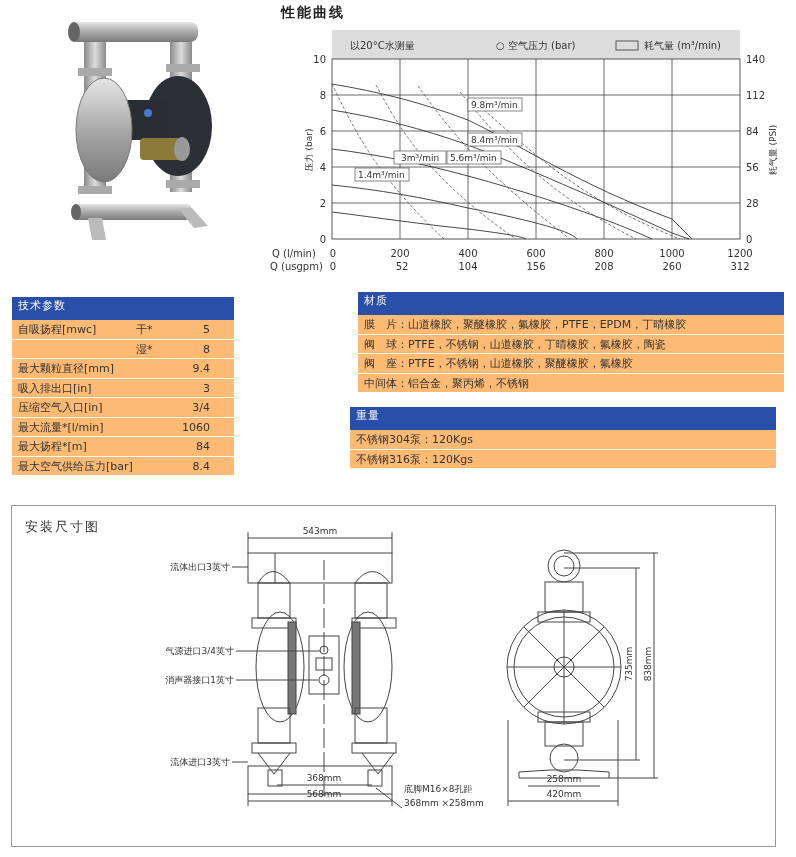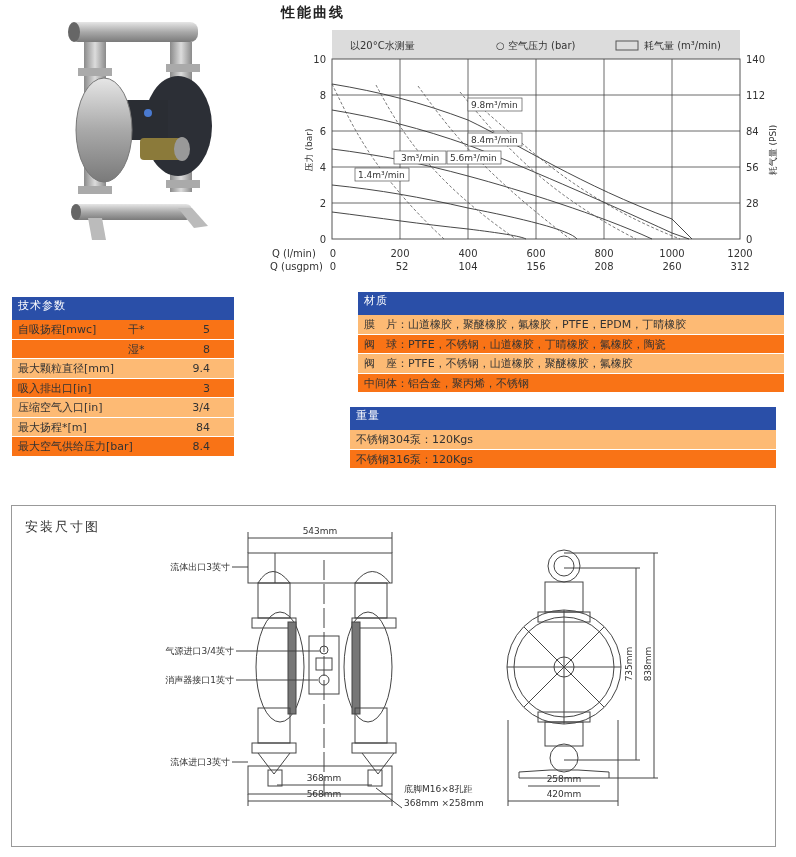--- a/index.html
+++ b/index.html
@@ -4,21 +4,21 @@
 <style>
   * { box-sizing: border-box; margin: 0; padding: 0; }
   body { width: 796px; height: 857px; background: #fff; font-family: "DejaVu Sans", "Liberation Sans", sans-serif; color: #333; position: relative; overflow: hidden; }
   .abs { position: absolute; }
   .photo { left: 58px; top: 8px; width: 160px; height: 240px; }
   .chart-title { left: 281px; top: 4px; font-size: 14px; color: #222; letter-spacing: 2px; font-weight: bold; }
   .chart-svg { left: 266px; top: 20px; }
   .tbl { font-size: 11px; }
   .tbl .hdr { background: #2a4fa8; color: #fff; height: 23px; line-height: 17px; padding-left: 6px; font-size: 11px; letter-spacing: 1px; }
   .tbl .row { height: 19.5px; line-height: 19.5px; display: flex; padding-left: 6px; border-bottom: 1px solid #fff; }
-  .tbl .row.g { background: #f97316; }
+  .tbl .row.g { background: #fdba74; gap: 8px; }
   .tbl .row.w { background: #fdba74; }
   .tech { left: 12px; top: 297px; width: 222px; }
   .tech .lbl { width: 110px; white-space: nowrap; }
   .tech .sub { width: 40px; text-align: left; }
   .tech .val { flex: 1; text-align: right; padding-right: 24px; }
   .mat { left: 350px; top: 292px; width: 426px; margin-left: 8px; }
   .wt { left: 350px; top: 407px; width: 426px; }
   .frame { left: 11px; top: 505px; width: 765px; height: 342px; border: 1px solid #999; }
   .frame-title { left: 25px; top: 518px; font-size: 13px; color: #333; letter-spacing: 2px; }
   .dim-svg { left: 0; top: 490px; }
@@ -176,20 +176,25 @@
   <div class="row g">
     <span class="lbl">吸入排出口[in]</span>
     <span class="sub"></span>
     <span class="val">3</span>
   </div>
   <div class="row w">
     <span class="lbl">压缩空气入口[in]</span>
     <span class="sub"></span>
     <span class="val">3/4</span>
   </div>
+  <div class="row g">
+    <span class="lbl">最大流量*[l/min]</span>
+    <span class="sub"></span>
+    <span class="val">1060</span>
+  </div>
   <div class="row w">
     <span class="lbl">最大扬程*[m]</span>
     <span class="sub"></span>
     <span class="val">84</span>
   </div>
   <div class="row g">
     <span class="lbl">最大空气供给压力[bar]</span>
     <span class="sub"></span>
     <span class="val">8.4</span>
   </div>

